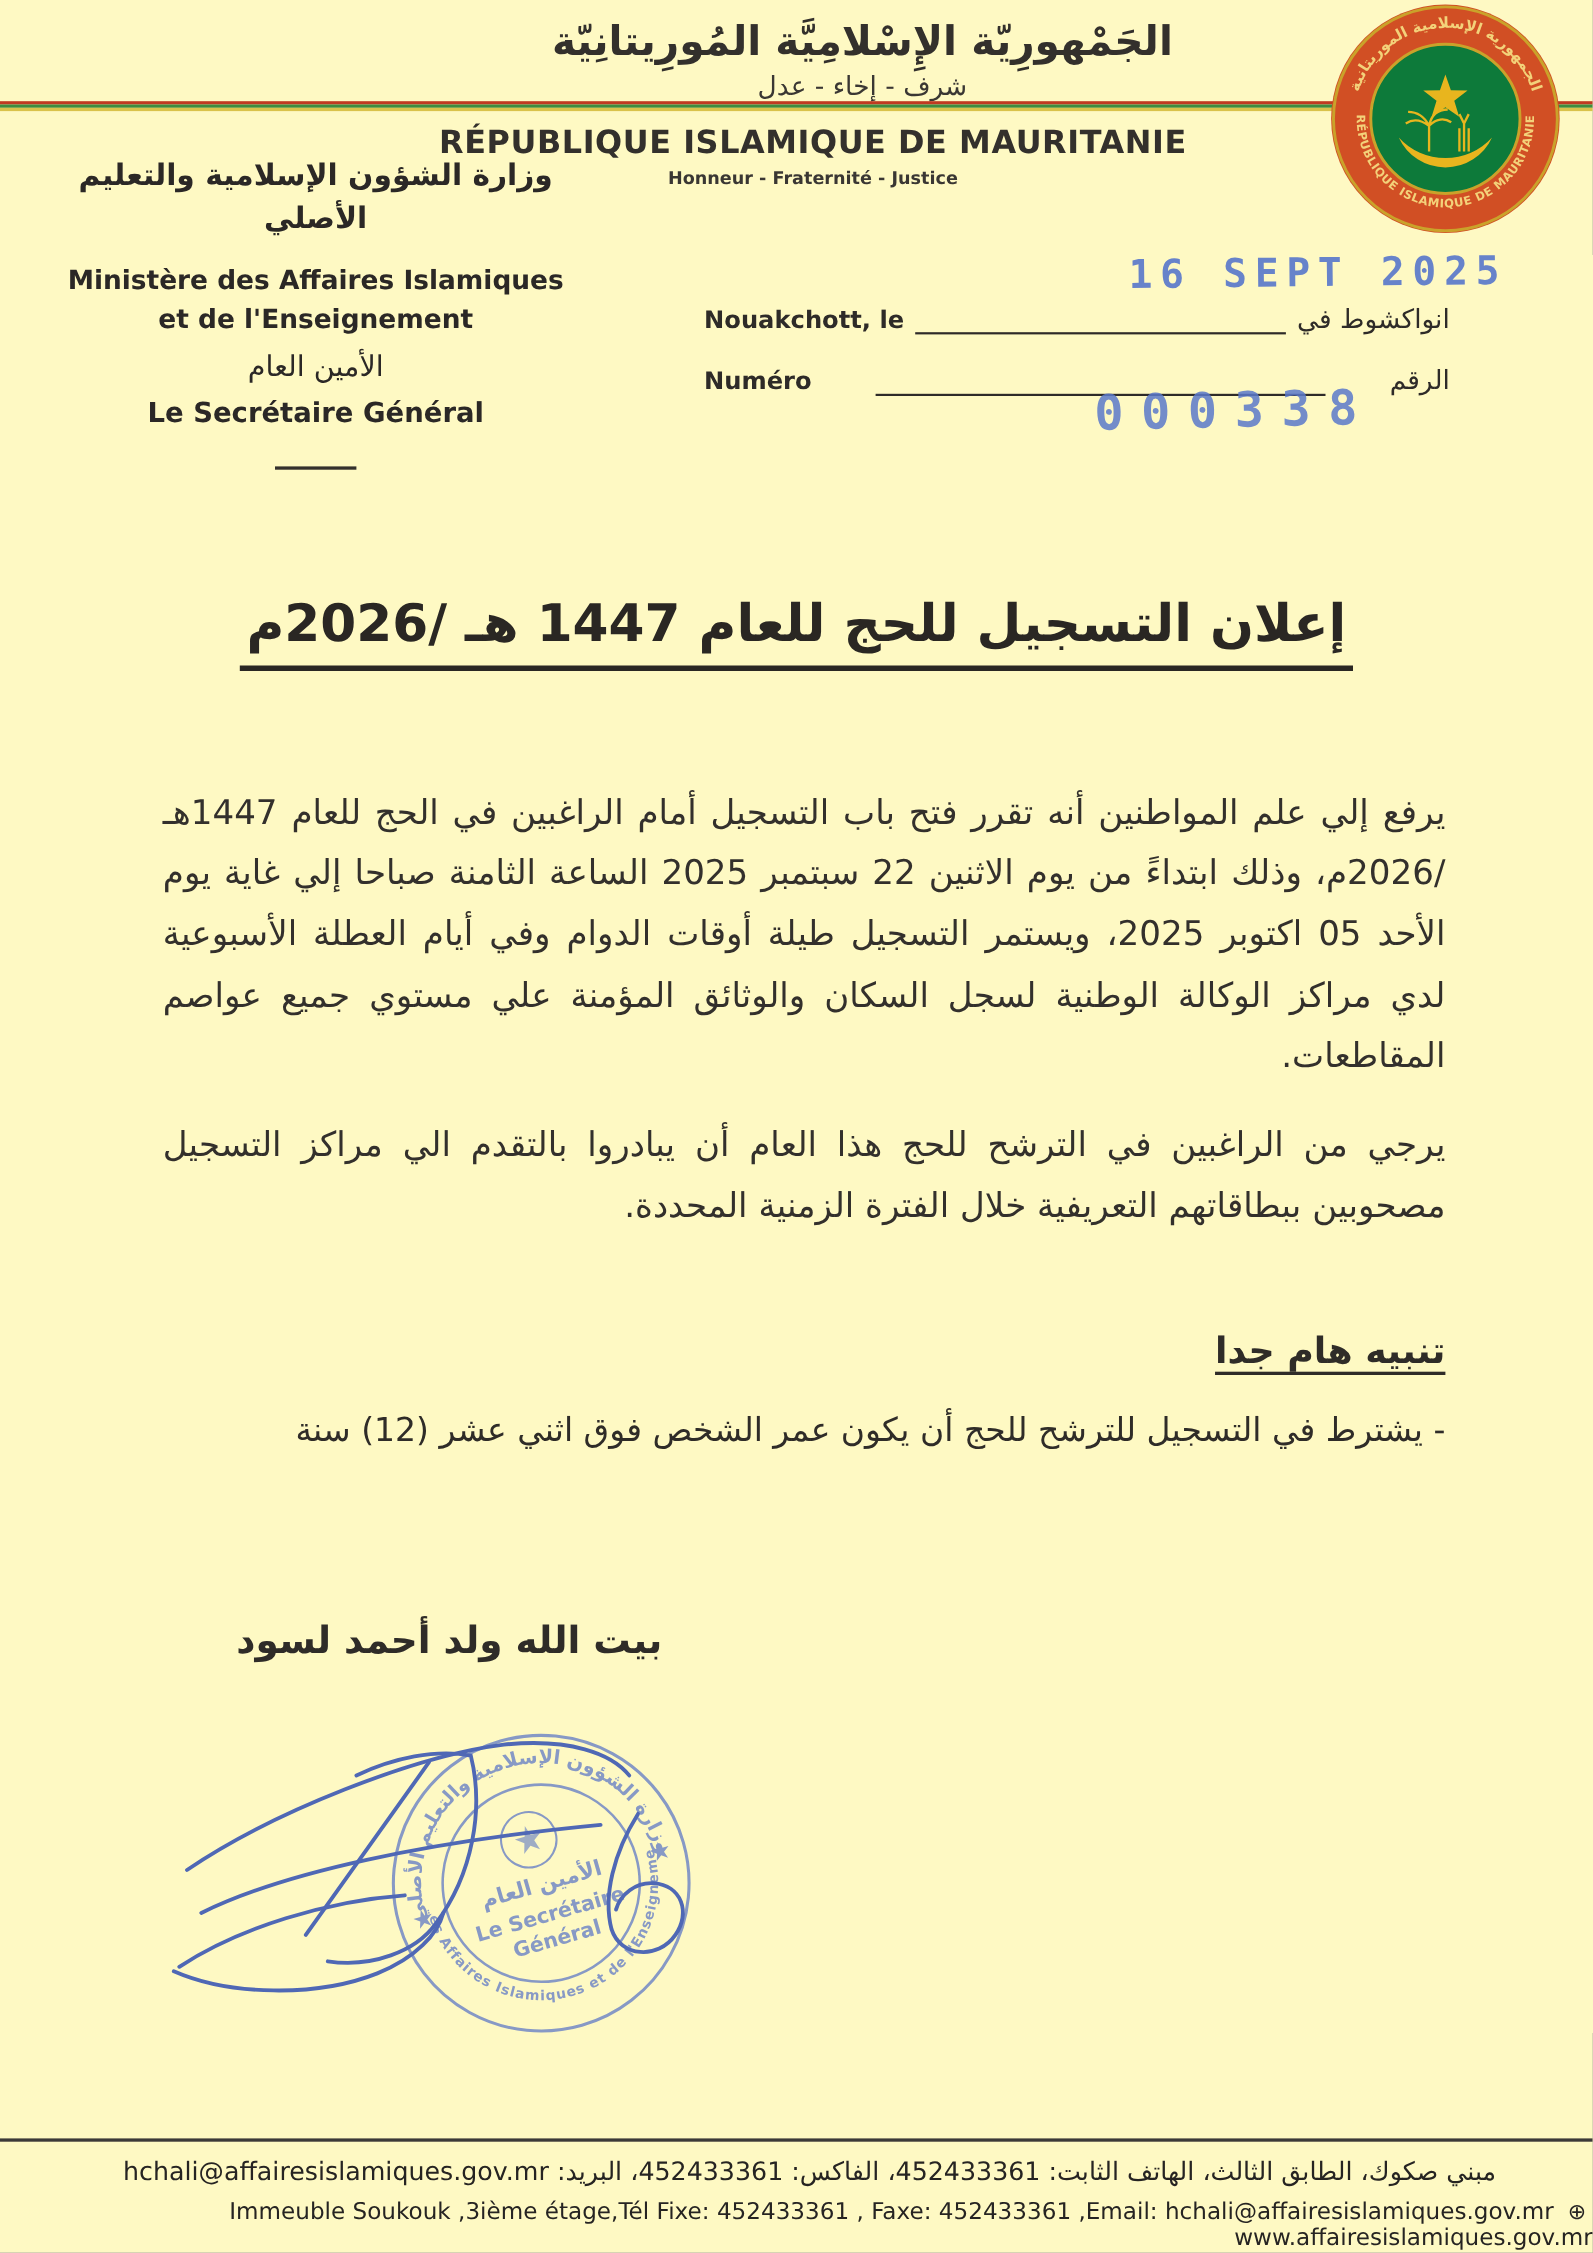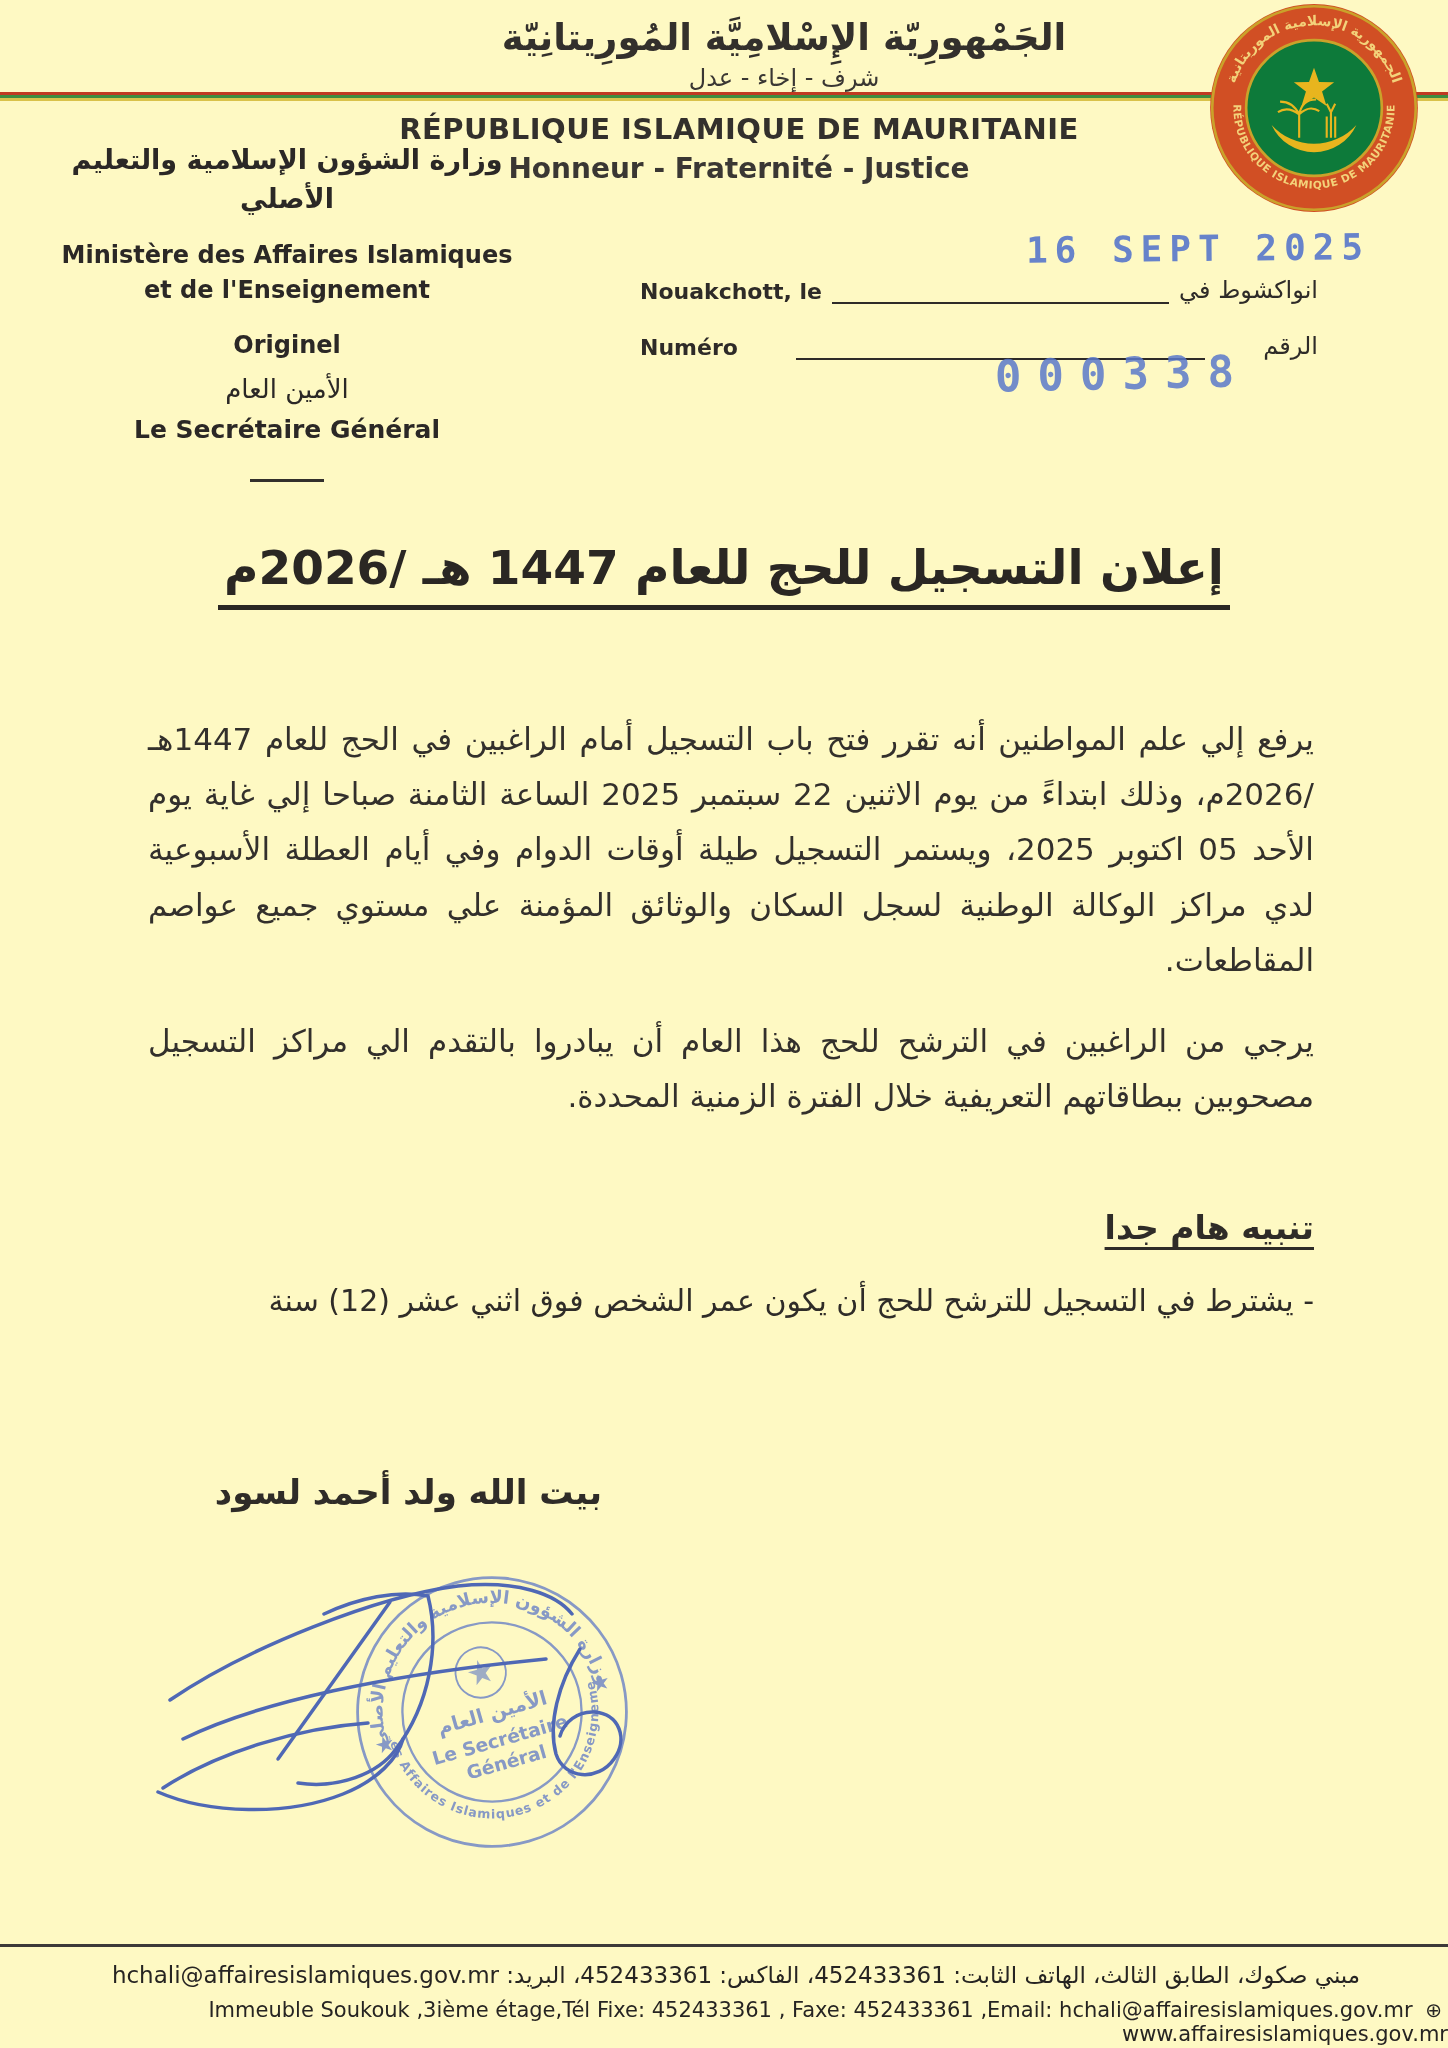--- a/index.html
+++ b/index.html
@@ -13,21 +13,21 @@
     font-size:37px;font-weight:bold;color:#33302c;direction:rtl;}
   .masthead-motto{position:absolute;top:64px;left:120px;right:0;text-align:center;
     font-size:24px;color:#3a3733;direction:rtl;}
   .tricolor{position:absolute;top:92px;left:0;width:100%;height:9px;}
   .tricolor .r{height:3px;background:#c03a21;}
   .tricolor .g{height:3px;background:#3d8d40;}
   .tricolor .y{height:3px;background:#d9c24a;}
   .republic-fr{position:absolute;top:112px;left:30px;right:0;text-align:center;
     font-size:29px;font-weight:bold;color:#33302c;letter-spacing:.5px;}
   .motto-fr{position:absolute;top:152px;left:30px;right:0;text-align:center;
-    font-size:28px;font-weight:bold;color:#3a3733;}
+    font-size:16px;font-weight:bold;color:#3a3733;}
   .emblem{position:absolute;top:2px;left:1208px;width:212px;height:212px;z-index:3;}
   
   .ministry{position:absolute;top:140px;left:52px;width:470px;text-align:center;line-height:1.45;}
   .ministry .ar1{font-size:27px;font-weight:bold;direction:rtl;}
   .ministry .fr{font-size:24px;font-weight:bold;margin-top:20px;}
   .ministry .ar2{font-size:26px;margin-top:8px;direction:rtl;}
   .ministry .fr2{font-size:25px;font-weight:bold;margin-top:4px;}
   .ministry .dash{width:74px;height:3px;background:#33302c;margin:30px auto 0;}
   
   .hline{position:absolute;left:640px;width:678px;display:flex;align-items:flex-end;
@@ -101,21 +101,20 @@
       </text>
       <text font-size="10" font-weight="bold" fill="#f3d27a" letter-spacing="0.5">
         <textPath href="#emb-bot" startOffset="50%" text-anchor="middle">RÉPUBLIQUE ISLAMIQUE DE MAURITANIE</textPath>
       </text>
     </svg>
   </div>
 
   <div class="ministry">
     <div class="ar1">وزارة الشؤون الإسلامية والتعليم الأصلي</div>
     <div class="fr">Ministère des Affaires Islamiques et de l'Enseignement</div>
-    <div class="fr">Originel</div>
     <div class="ar2">الأمين العام</div>
     <div class="fr2">Le Secrétaire Général</div>
     <div class="dash"></div>
   </div>
 
   <div class="stamp-blue date-stamp">16 SEPT 2025</div>
 
   <div class="hline line-nktt">
     <span>Nouakchott, le</span>
     <span class="fill"></span>

